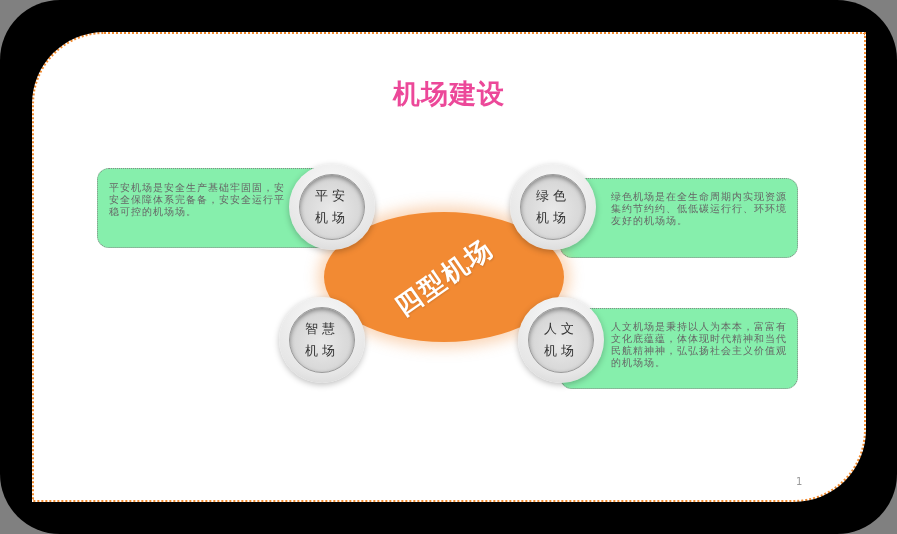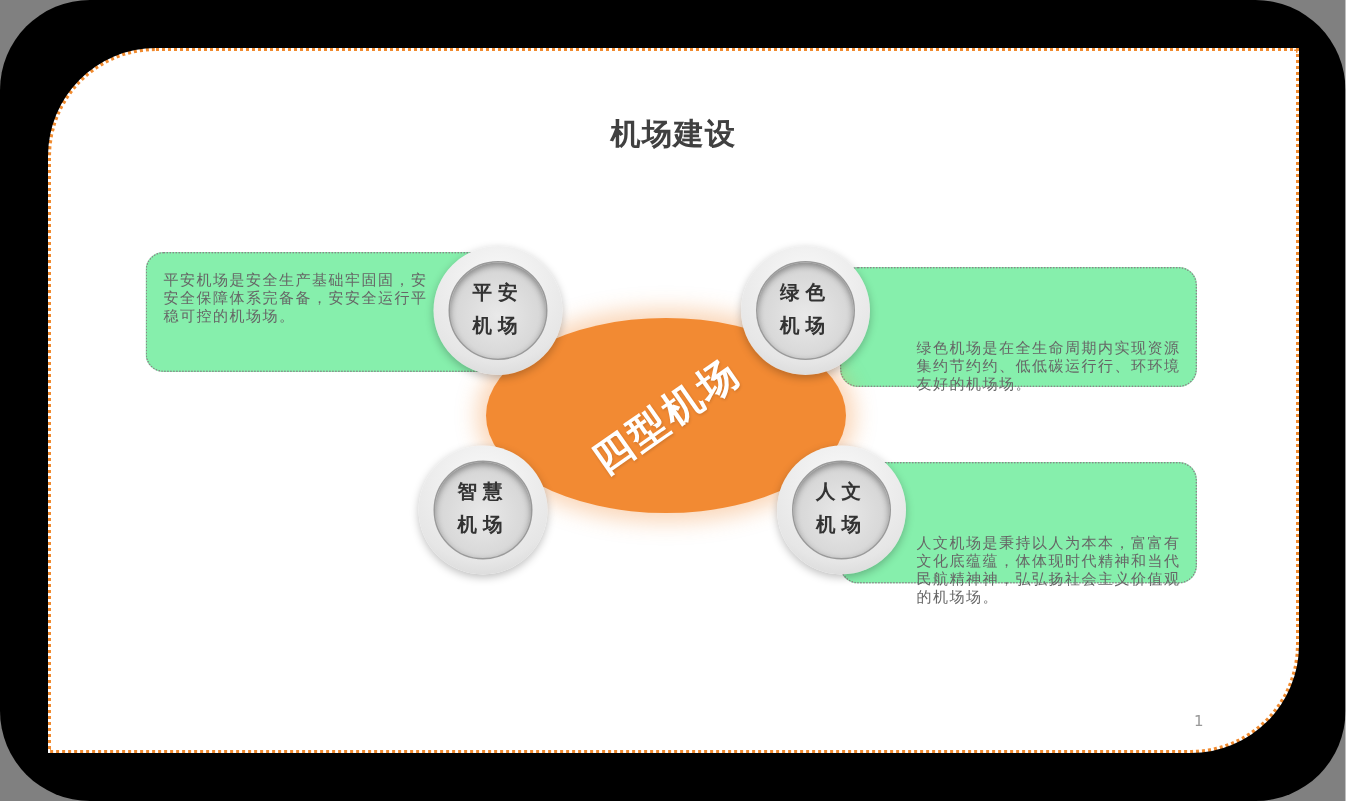--- a/index.html
+++ b/index.html
@@ -14,21 +14,21 @@
     }
     .slide {
       position: absolute; left: 32px; top: 32px; width: 830px; height: 466px;
       background: #fff;
       border: 2px dotted #f08a2e;
       border-radius: 72px 0 72px 0;
       overflow: hidden;
     }
     .title {
       position: absolute; left: 0; width: 100%; top: 42px;
-      text-align: center; font-size: 20px; font-weight: bold; color: #404040;
+      text-align: center; font-size: 27px; font-weight: bold; color: #ec4899;
       letter-spacing: 1px;
     }
     .page-num {
       position: absolute; left: 762px; top: 442px; font-size: 10px; color: #999;
     }
     .ellipse {
       position: absolute; left: 290px; top: 178px; width: 240px; height: 130px;
       border-radius: 50%;
       background: #f28a33;
       box-shadow: 0 0 14px 6px rgba(242,138,51,0.35);
@@ -41,33 +41,33 @@
       text-shadow: 0 1px 2px rgba(0,0,0,0.15);
     }
     .box {
       position: absolute; border: 1px dotted #888; border-radius: 12px;
       background: #86efac; box-sizing: border-box;
       font-size: 10px; line-height: 12px; color: #666;
       letter-spacing: 1px;
     }
     .box .text { position: absolute; }
     .box-left .text { left: 11px; top: 13px; width: 176px; }
-    .box-right .text { left: 50px; top: 12px; width: 176px; margin-top: 36px; }
+    .box-right .text { left: 50px; top: 12px; width: 176px; }
     .circle {
       position: absolute; width: 86px; height: 86px; border-radius: 50%;
       background: radial-gradient(circle at 50% 30%, #fafafa 0%, #e6e6e6 70%, #cfcfcf 100%);
       box-shadow: 0 2px 6px rgba(0,0,0,0.25);
     }
     .circle-inner {
       position: absolute; left: 10px; top: 10px; width: 64px; height: 64px; border-radius: 50%;
       border: 1px solid #9a9a9a;
       background: radial-gradient(circle at 50% 55%, #e9e9e9 0%, #d6d6d6 65%, #bdbdbd 100%);
       box-shadow: inset 0 2px 4px rgba(0,0,0,0.35);
       display: flex; flex-direction: column; align-items: center; justify-content: center;
-      font-family: "DejaVu Serif", serif; font-size: 13px; font-weight: bold; color: #333;
+      font-family: "DejaVu Serif", serif; font-size: 13px; font-weight: normal; color: #333;
       line-height: 22px; letter-spacing: 4px;
     }
   </style>
 </head>
 <body>
 
 <div class="frame"></div>
 
 <div class="slide">
   <div class="title">机场建设</div>
@@ -85,21 +85,21 @@
   <div class="ellipse">
     <div class="ellipse-label">四型机场</div>
   </div>
 
   <div class="circle" style="left:255px; top:130px;">
     <div class="circle-inner">
       <span>平安</span>
       <span>机场</span>
     </div>
   </div>
-  <div class="circle" style="left:460px; top:130px;">
+  <div class="circle" style="left:476px; top:130px;">
     <div class="circle-inner">
       <span>绿色</span>
       <span>机场</span>
     </div>
   </div>
   <div class="circle" style="left:245px; top:263px;">
     <div class="circle-inner">
       <span>智慧</span>
       <span>机场</span>
     </div>

